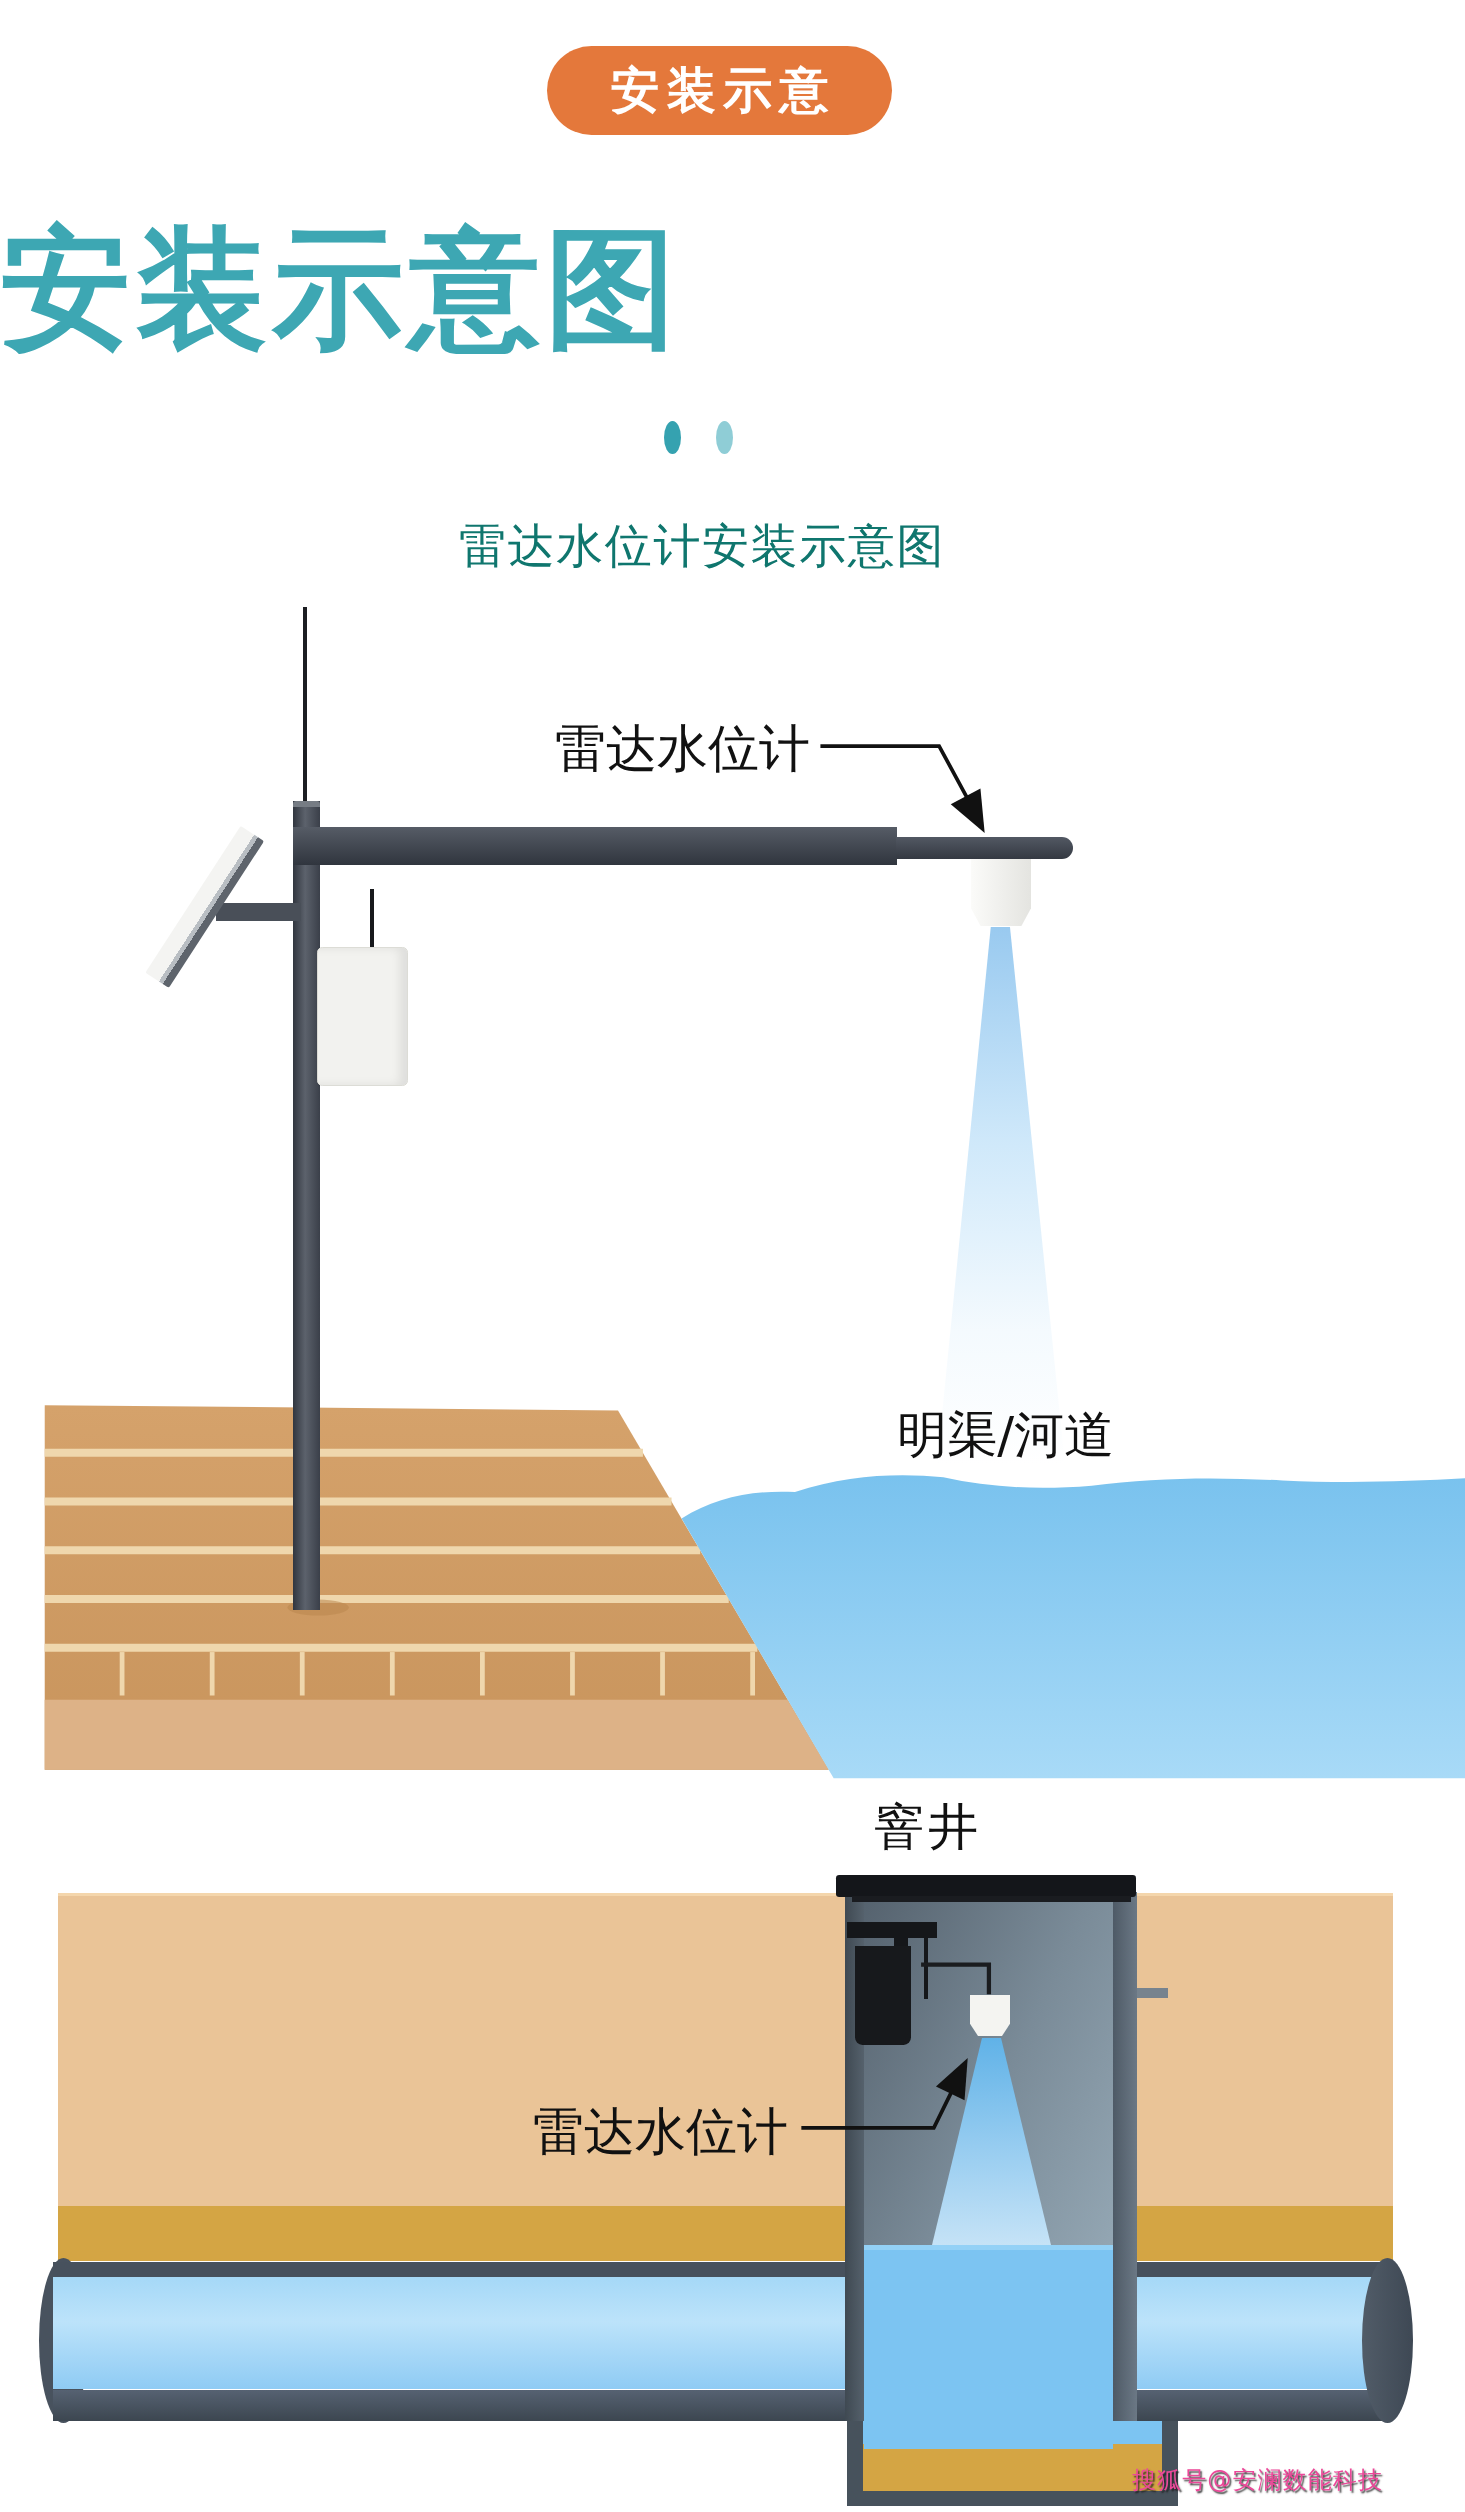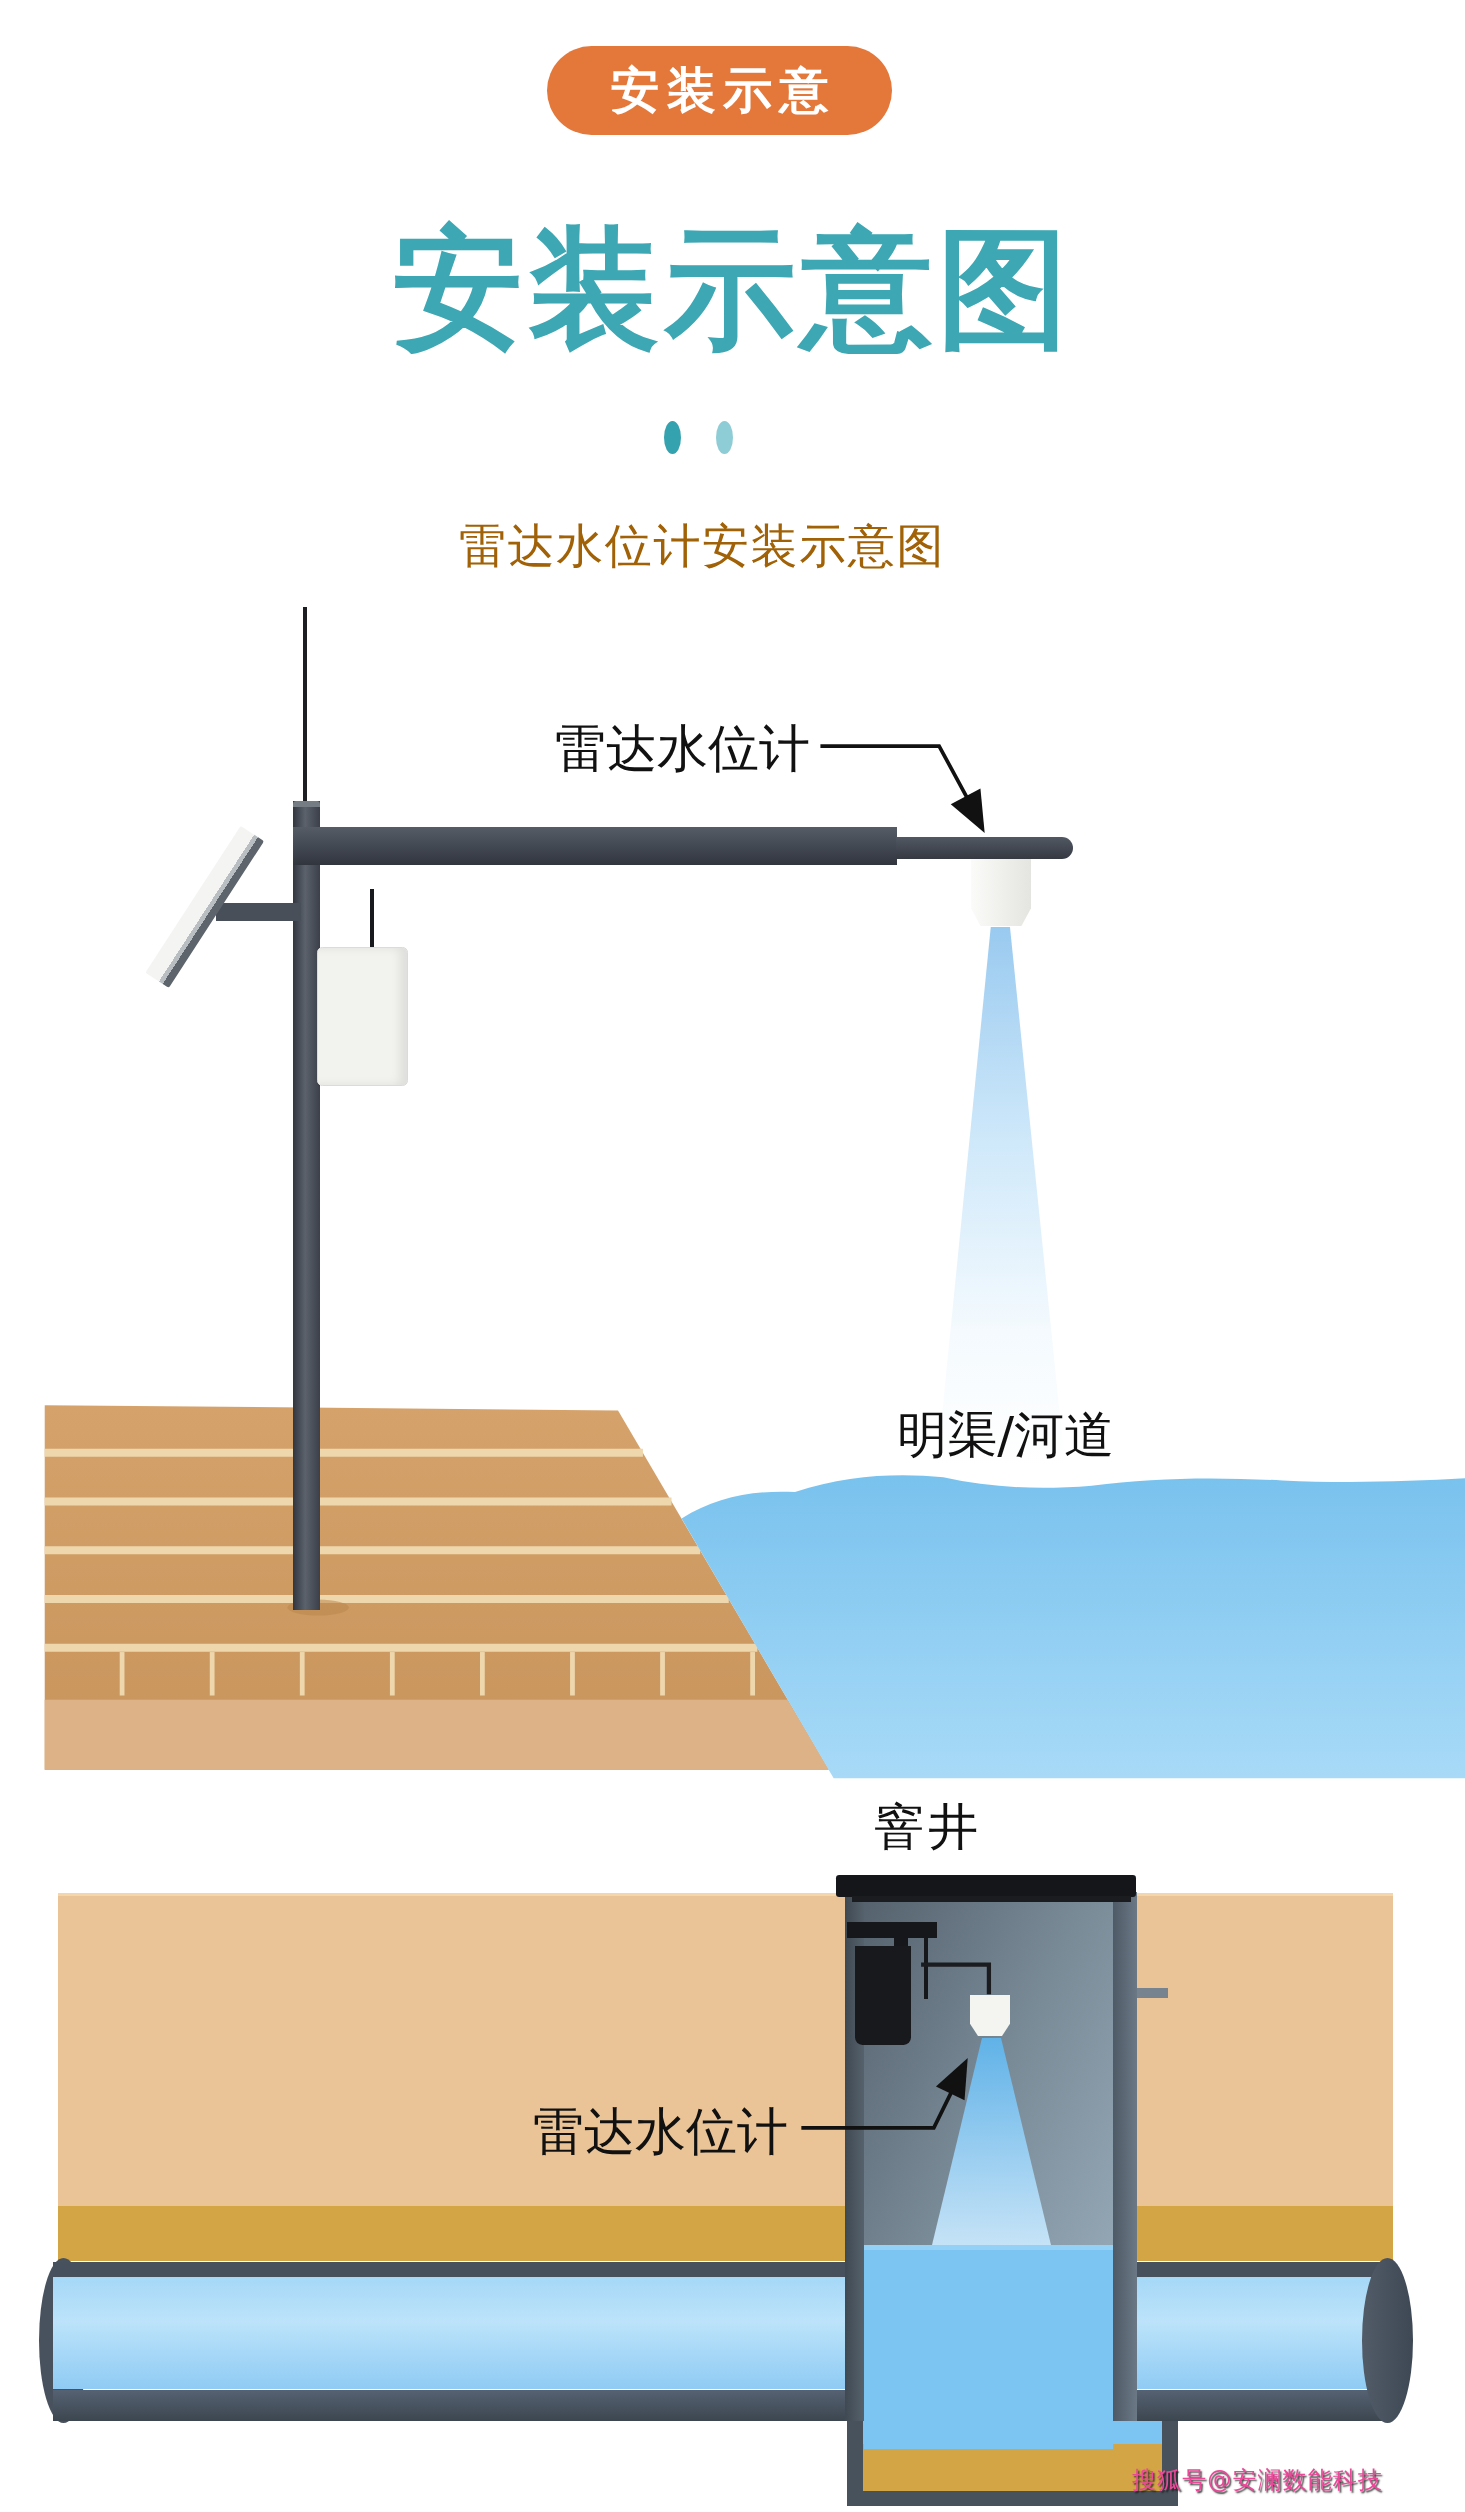--- a/index.html
+++ b/index.html
@@ -5,27 +5,27 @@
   html,body{margin:0;padding:0;}
   body{font-family:"DejaVu Sans","Liberation Sans",sans-serif;background:#ffffff;}
   #stage{position:relative;width:1466px;height:2512px;background:#ffffff;overflow:hidden;}
   .abs{position:absolute;}
   .nowrap{white-space:nowrap;}
 
   
   #badge{left:547px;top:46px;width:345px;height:89px;border-radius:45px;background:#E4783B;
          display:flex;align-items:center;justify-content:center;z-index:20;font-family:Liberation Serif, serif;}
   #badge-label{color:#FFFFFF;font-size:49px;font-weight:bold;letter-spacing:7.4px;text-indent:7.4px;}
-  #main-title{left:0;top:202px;width:1466px;text-align:center;font-size:131px;font-weight:800;
+  #main-title{left:0;top:202px;width:1466px;text-align:left;font-size:131px;font-weight:800;
               letter-spacing:5.3px;color:#3DA7B3;z-index:20;}
   .deco-dot{width:17px;height:33px;border-radius:50%;z-index:20;}
   #dot-left{left:664px;top:421px;background:#35A2B0;}
   #dot-right{left:716px;top:421px;background:#8FCDD6;}
   #subtitle{left:0;top:515px;width:1404px;text-align:center;font-size:47px;letter-spacing:1.6px;
-            color:#a16207;z-index:20;}
+            color:#0f766e;z-index:20;}
 
   
   #svg-ground{left:0;top:0;z-index:1;}
   #svg-annot{left:0;top:0;z-index:60;}
 
   
   #antenna1{left:303px;top:607px;width:3.7px;height:196px;background:#1C1E22;z-index:12;}
   #pole{left:293px;top:801px;width:26.5px;height:809px;z-index:12;
         background:linear-gradient(90deg,#31363F,#5C626C 45%,#3A3F49);}
   #pole-cap{left:293px;top:801px;width:26.5px;height:6.4px;background:#767C84;border-radius:3.2px 3.2px 0 0;z-index:13;}

